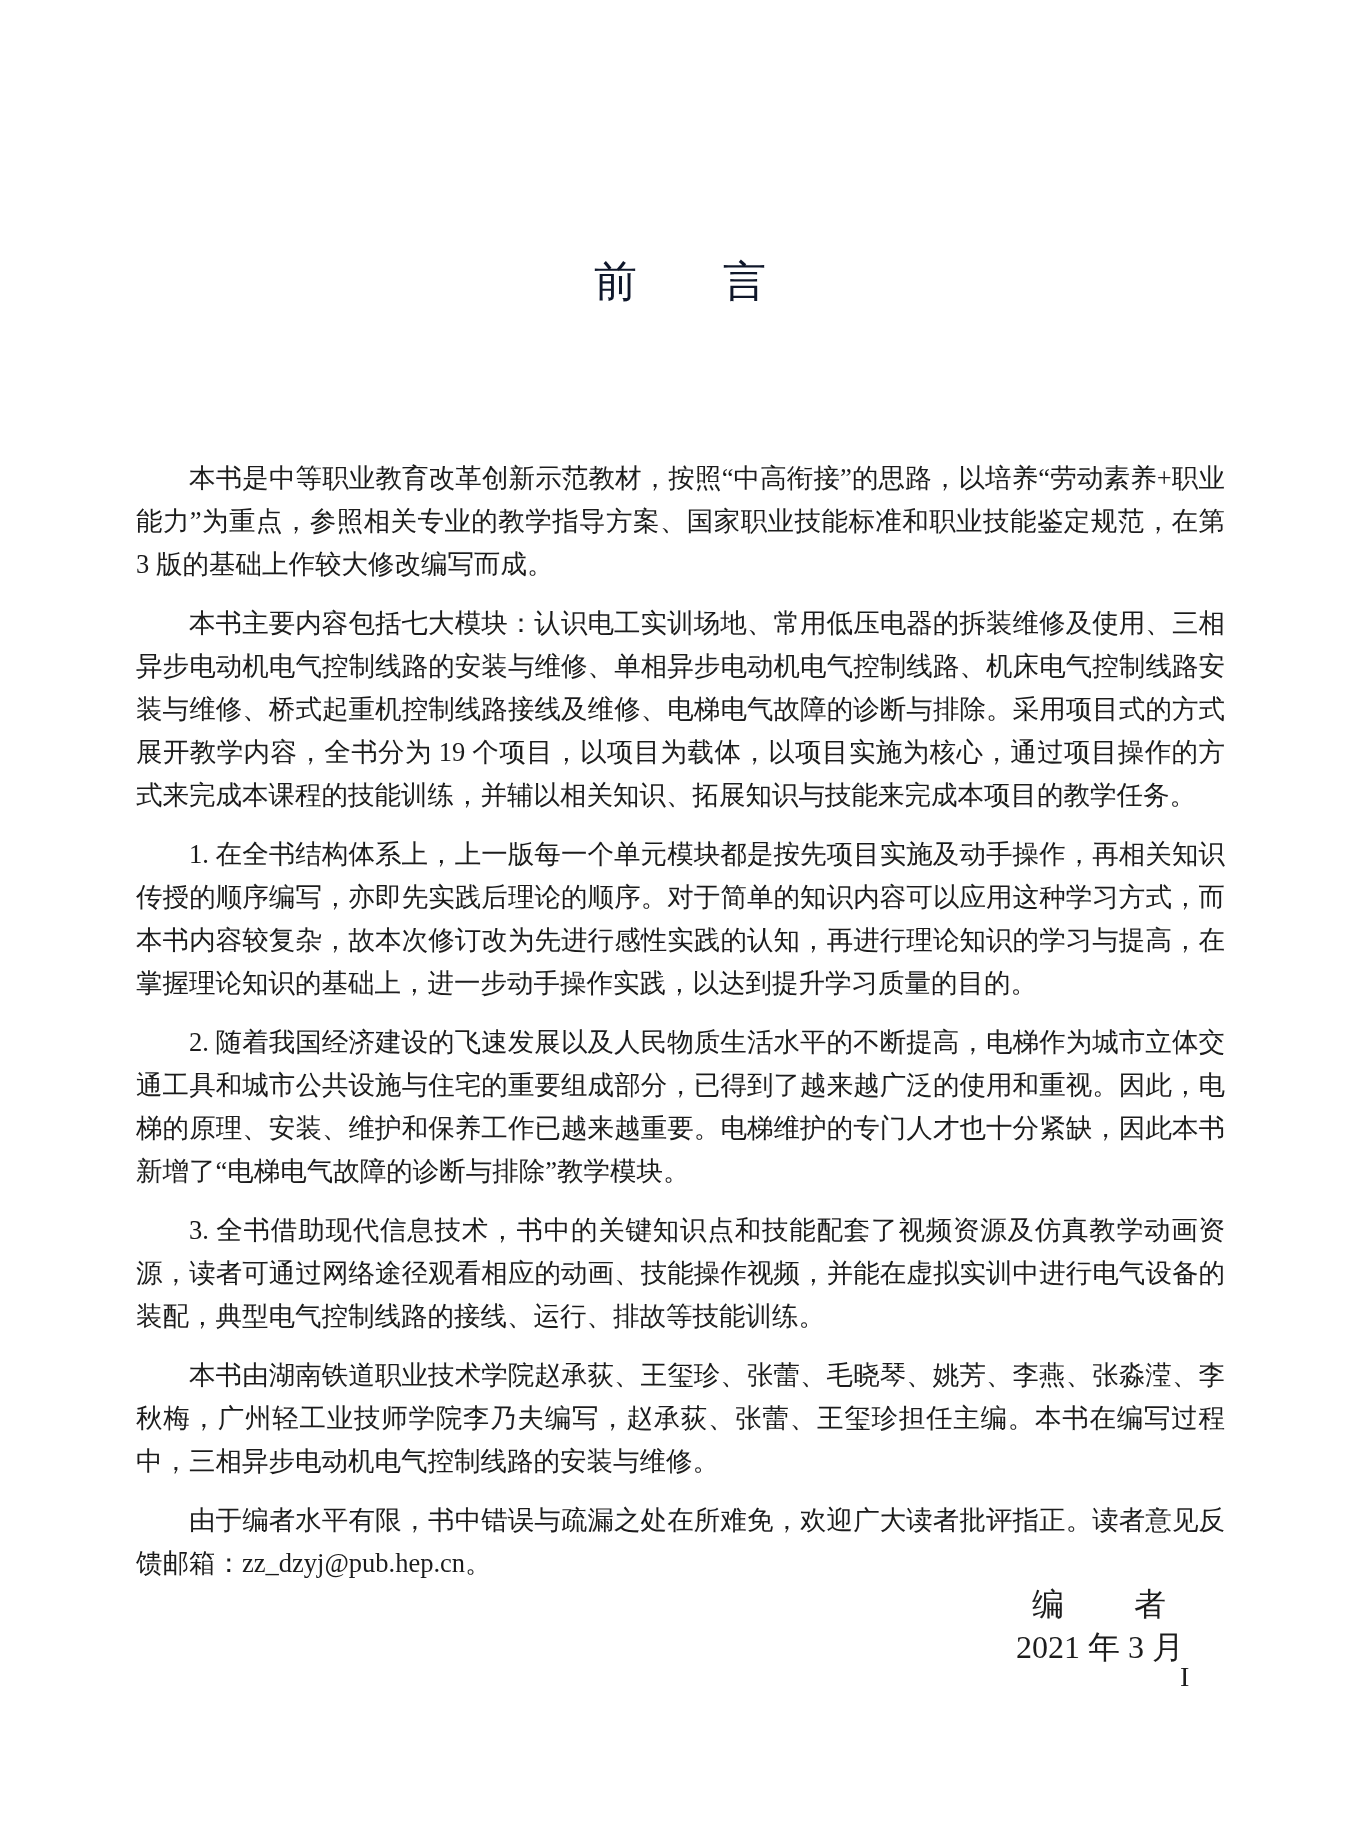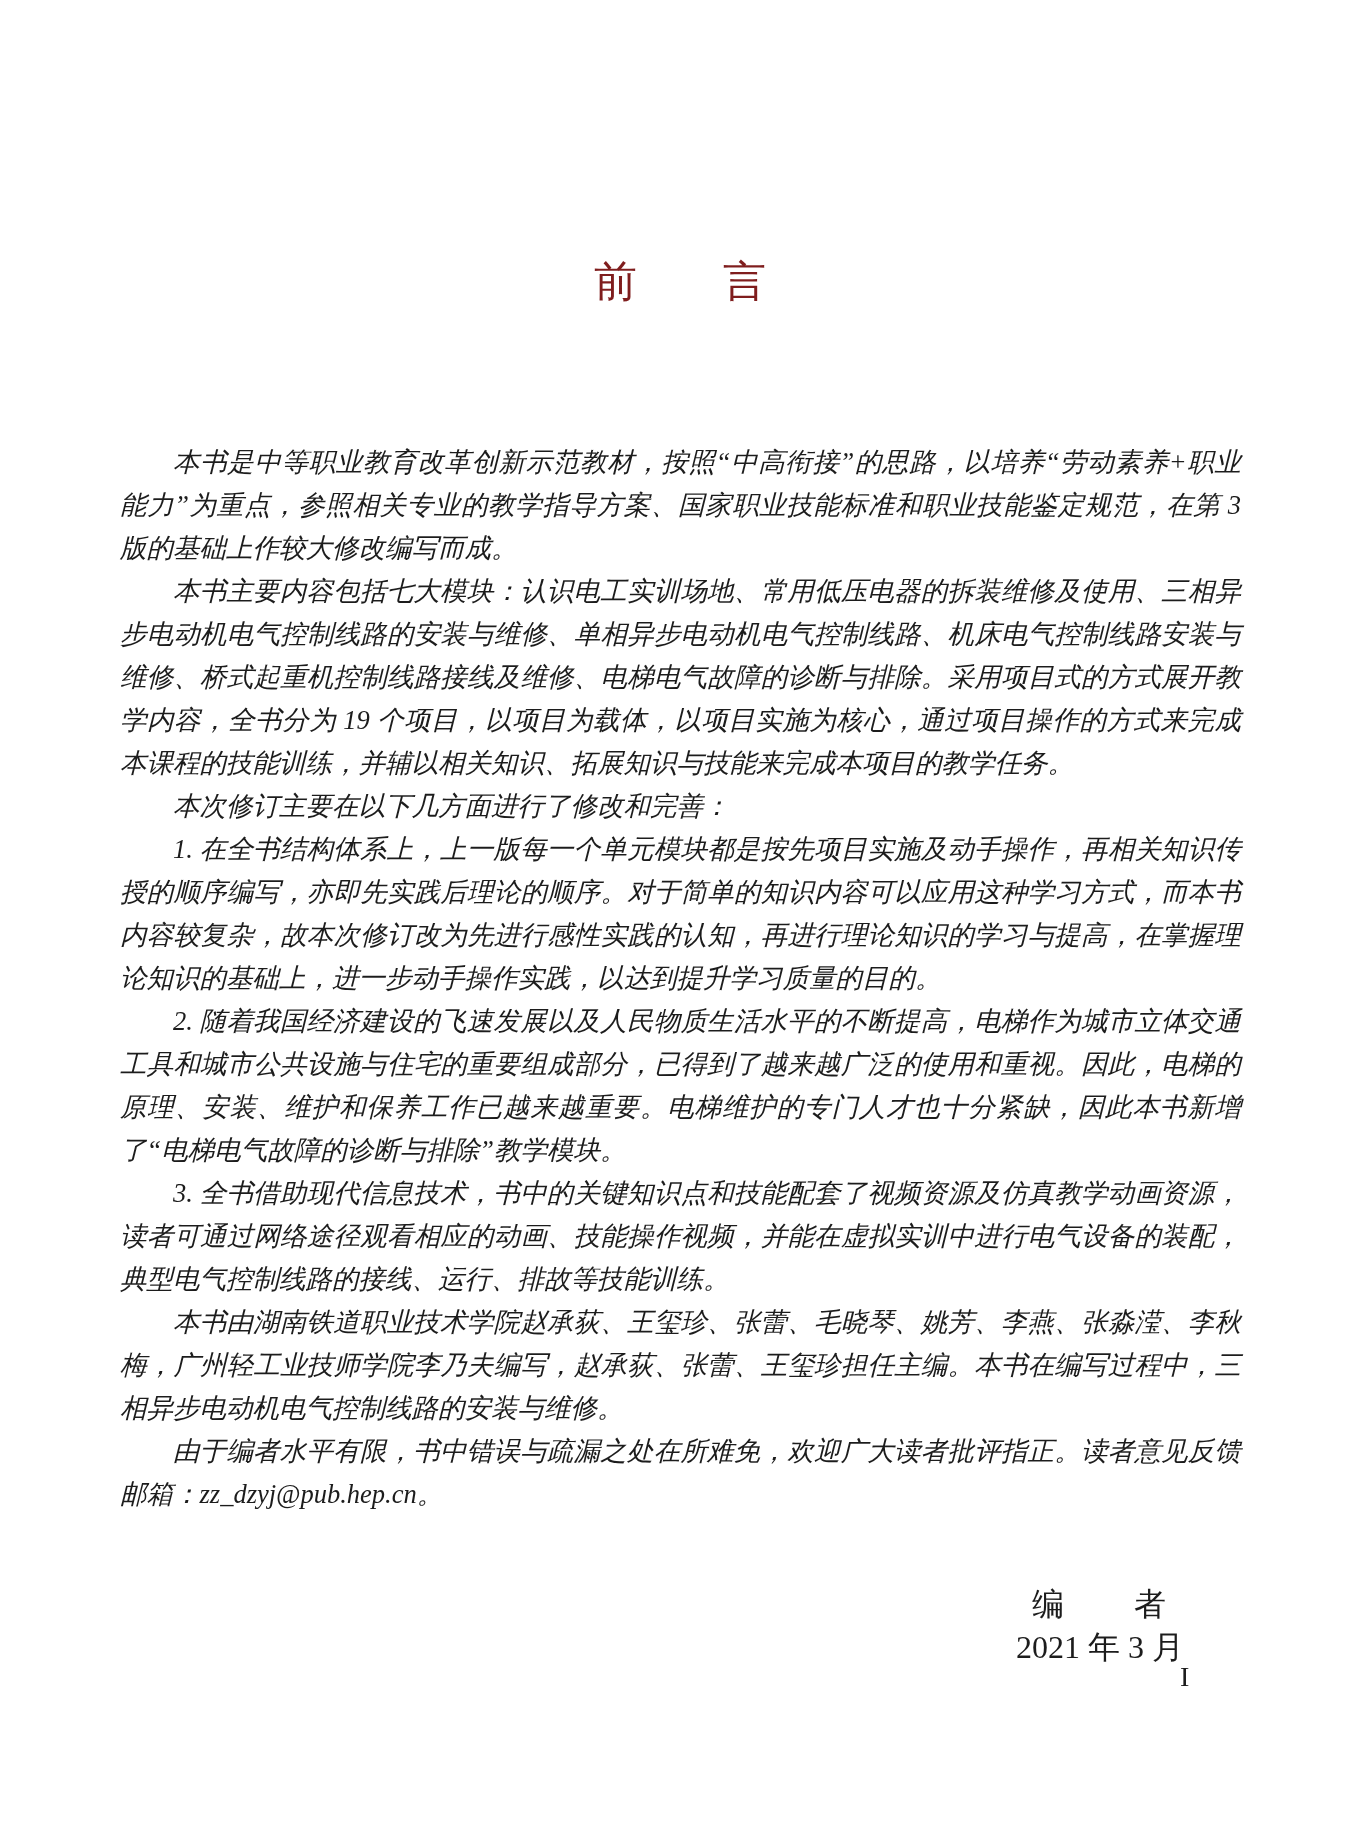--- a/index.html
+++ b/index.html
@@ -31,24 +31,23 @@
     position: absolute;
     top: 441px;
     left: 120px;
     width: 1121px;
     font-size: 26.5px;
     line-height: 43px;
     text-align: justify;
     text-justify: inter-ideograph;
   }
   .body-text p {
-    margin: 0;
+    margin: 16px;
     padding: 0;
     text-indent: 2em;
-    font-style: italic;
   }
   .signature-block {
     position: absolute;
     left: 990px;
     top: 1583px;
     width: 220px;
     text-align: center;
     font-size: 32px;
     line-height: 43px;
   }
@@ -61,26 +60,25 @@
     top: 1660px;
     font-size: 28px;
     line-height: 1.2;
   }
 </style>
 </head>
 <body>
 
 <div class="page" style="color: rgb(28, 28, 28); background: rgb(255, 255, 255);">
 
-  <div class="title" style="color: #7f1d1d;">前　　言</div>
+  <div class="title" style="color: #0f172a;">前　　言</div>
 
   <div class="body-text">
     <p>本书是中等职业教育改革创新示范教材，按照“中高衔接”的思路，以培养“劳动素养+职业能力”为重点，参照相关专业的教学指导方案、国家职业技能标准和职业技能鉴定规范，在第 3 版的基础上作较大修改编写而成。</p>
     <p>本书主要内容包括七大模块：认识电工实训场地、常用低压电器的拆装维修及使用、三相异步电动机电气控制线路的安装与维修、单相异步电动机电气控制线路、机床电气控制线路安装与维修、桥式起重机控制线路接线及维修、电梯电气故障的诊断与排除。采用项目式的方式展开教学内容，全书分为 19 个项目，以项目为载体，以项目实施为核心，通过项目操作的方式来完成本课程的技能训练，并辅以相关知识、拓展知识与技能来完成本项目的教学任务。</p>
-    <p>本次修订主要在以下几方面进行了修改和完善：</p>
     <p>1. 在全书结构体系上，上一版每一个单元模块都是按先项目实施及动手操作，再相关知识传授的顺序编写，亦即先实践后理论的顺序。对于简单的知识内容可以应用这种学习方式，而本书内容较复杂，故本次修订改为先进行感性实践的认知，再进行理论知识的学习与提高，在掌握理论知识的基础上，进一步动手操作实践，以达到提升学习质量的目的。</p>
     <p>2. 随着我国经济建设的飞速发展以及人民物质生活水平的不断提高，电梯作为城市立体交通工具和城市公共设施与住宅的重要组成部分，已得到了越来越广泛的使用和重视。因此，电梯的原理、安装、维护和保养工作已越来越重要。电梯维护的专门人才也十分紧缺，因此本书新增了“电梯电气故障的诊断与排除”教学模块。</p>
     <p>3. 全书借助现代信息技术，书中的关键知识点和技能配套了视频资源及仿真教学动画资源，读者可通过网络途径观看相应的动画、技能操作视频，并能在虚拟实训中进行电气设备的装配，典型电气控制线路的接线、运行、排故等技能训练。</p>
     <p>本书由湖南铁道职业技术学院赵承荻、王玺珍、张蕾、毛晓琴、姚芳、李燕、张淼滢、李秋梅，广州轻工业技师学院李乃夫编写，赵承荻、张蕾、王玺珍担任主编。本书在编写过程中，三相异步电动机电气控制线路的安装与维修。</p>
     <p>由于编者水平有限，书中错误与疏漏之处在所难免，欢迎广大读者批评指正。读者意见反馈邮箱：zz_dzyj@pub.hep.cn。</p>
   </div>
 
   <div class="signature-block">
     <div class="sig">编　　者</div>
     <div class="date">2021 年 3 月</div>

